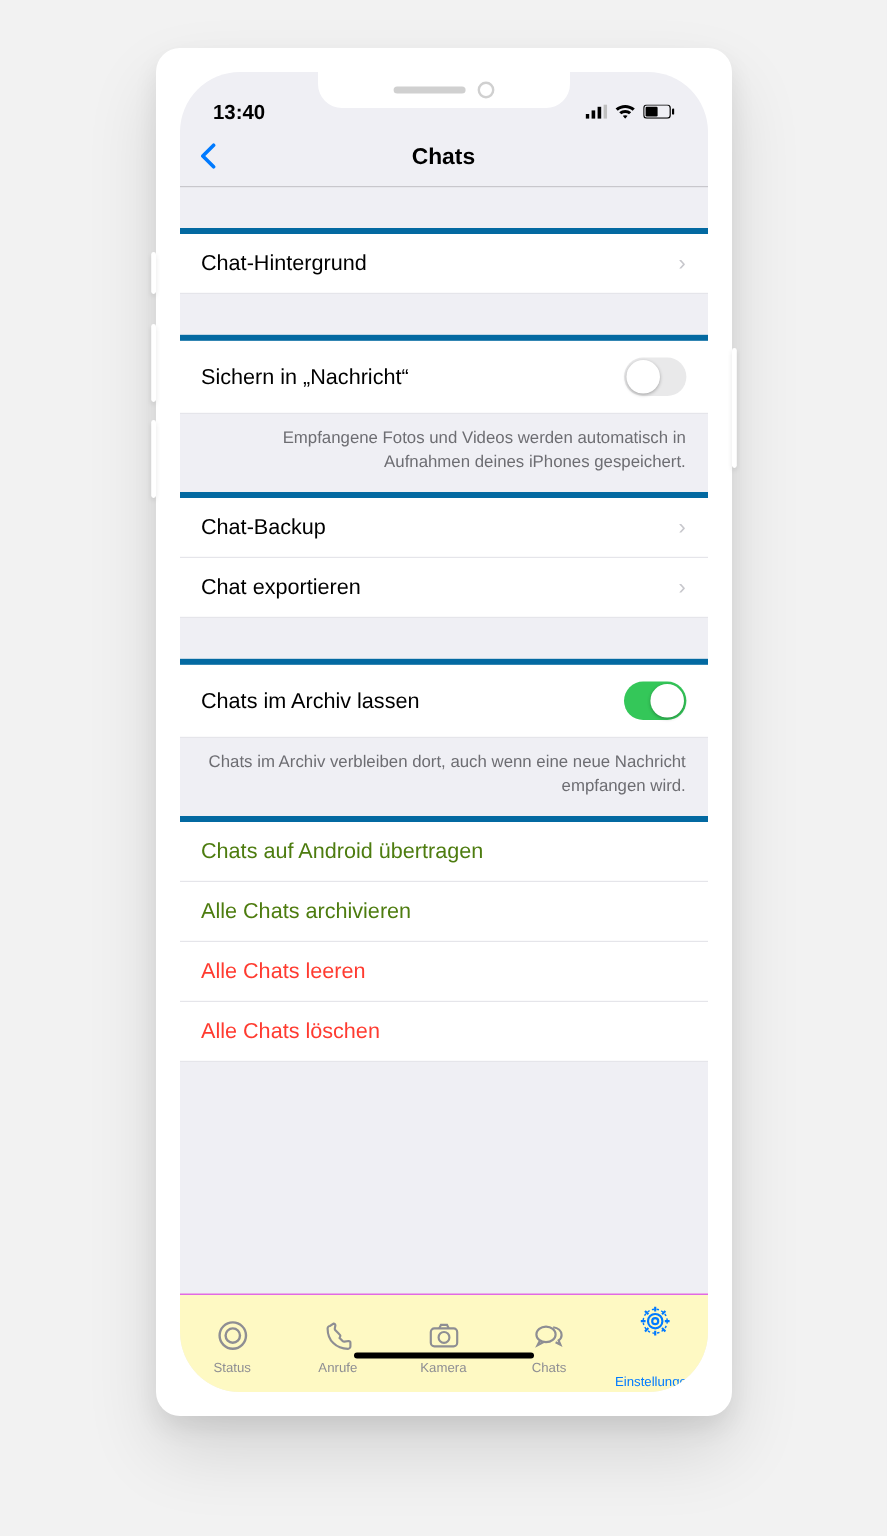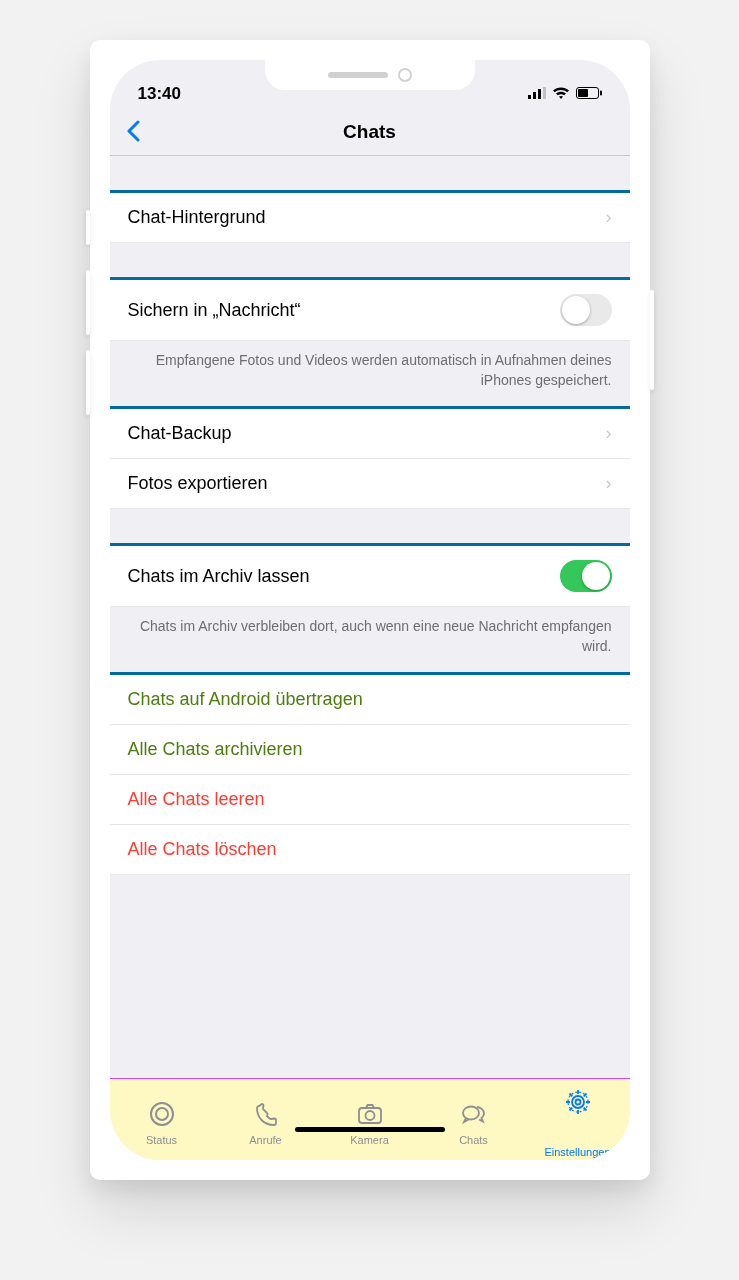--- a/index.html
+++ b/index.html
@@ -6,23 +6,23 @@
   body {
     font-family: -apple-system, "Helvetica Neue", Helvetica, Arial, sans-serif;
     background: #f2f2f2;
     display: flex;
     justify-content: center;
     align-items: flex-start;
     padding: 40px 20px;
     min-height: 1280px;
   }
   .phone {
-    width: 560px;
+    width: 480px;
     background: #fff;
-    border-radius: 10px;
+    border-radius: 20px;
     padding: 20px;
     box-shadow: 0 30px 60px rgba(0,0,0,0.12), 0 10px 20px rgba(0,0,0,0.08);
     position: relative;
   }
   .screen {
     background: #efeff4;
     border-radius: 50px;
     overflow: hidden;
     position: relative;
     height: 1100px;
@@ -90,21 +90,21 @@
   .row {
     background: #fff;
     padding: 14px 18px;
     border-bottom: 1px solid #e5e5ea;
     display: flex;
     align-items: center;
     justify-content: space-between;
     font-size: 18px;
   }
   .row:first-of-group-top{ border-top:1px solid #e5e5ea;}
-  .group-top{ border-top:3px solid #0369a1;}
+  .group-top{ border-top:5px solid #0369a1;}
   .chevron { color: #c7c7cc; font-size: 18px; }
   .footer-text {
     padding: 10px 18px 16px;
     font-size: 14px;
     color: #6d6d72;
     line-height: 1.4;
     text-align: right;
   }
   .toggle {
     width: 52px; height: 32px; border-radius: 16px; position: relative;
@@ -213,21 +213,21 @@
         <span>Sichern in „Nachricht“</span>
         <span class="toggle off"></span>
       </div>
       <div class="footer-text">Empfangene Fotos und Videos werden automatisch in Aufnahmen deines iPhones gespeichert.</div>
 
       <div class="row group-top">
         <span>Chat-Backup</span>
         <span class="chevron">›</span>
       </div>
       <div class="row">
-        <span>Fotos exportieren</span>
+        <span>Chat exportieren</span>
         <span class="chevron">›</span>
       </div>
 
       <div class="section-gap"></div>
 
       <div class="row group-top">
         <span>Chats im Archiv lassen</span>
         <span class="toggle on"></span>
       </div>
       <div class="footer-text">Chats im Archiv verbleiben dort, auch wenn eine neue Nachricht empfangen wird.</div>

